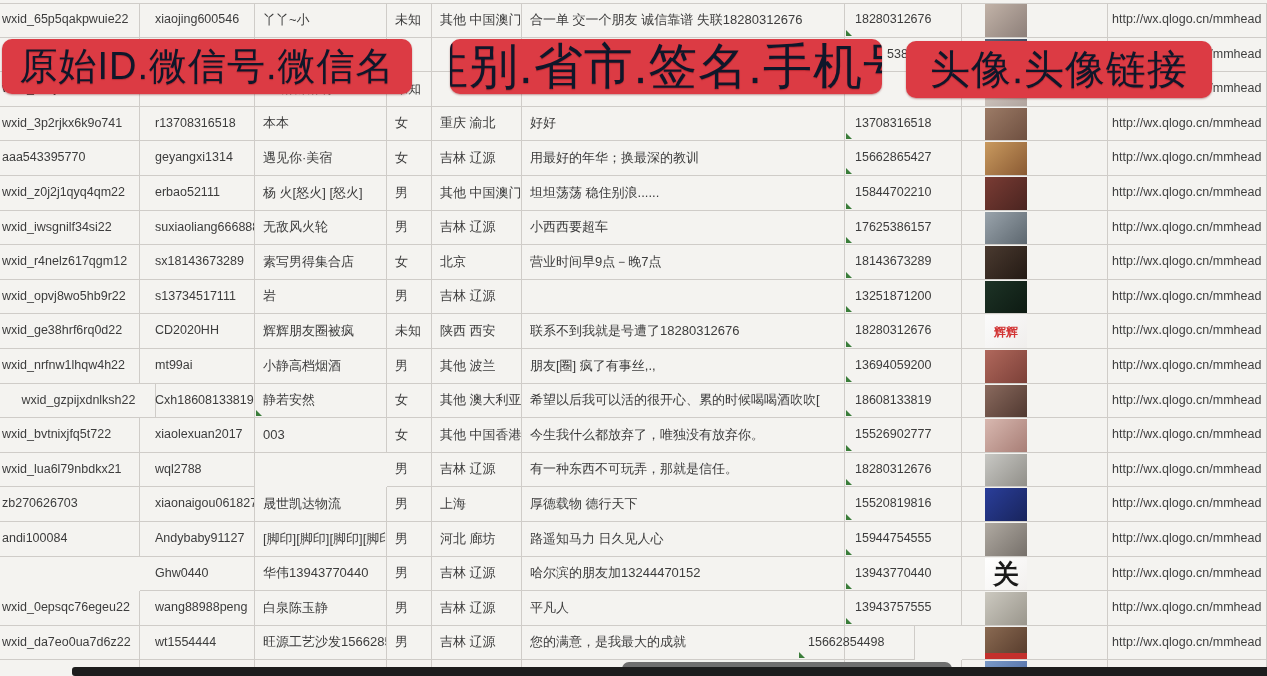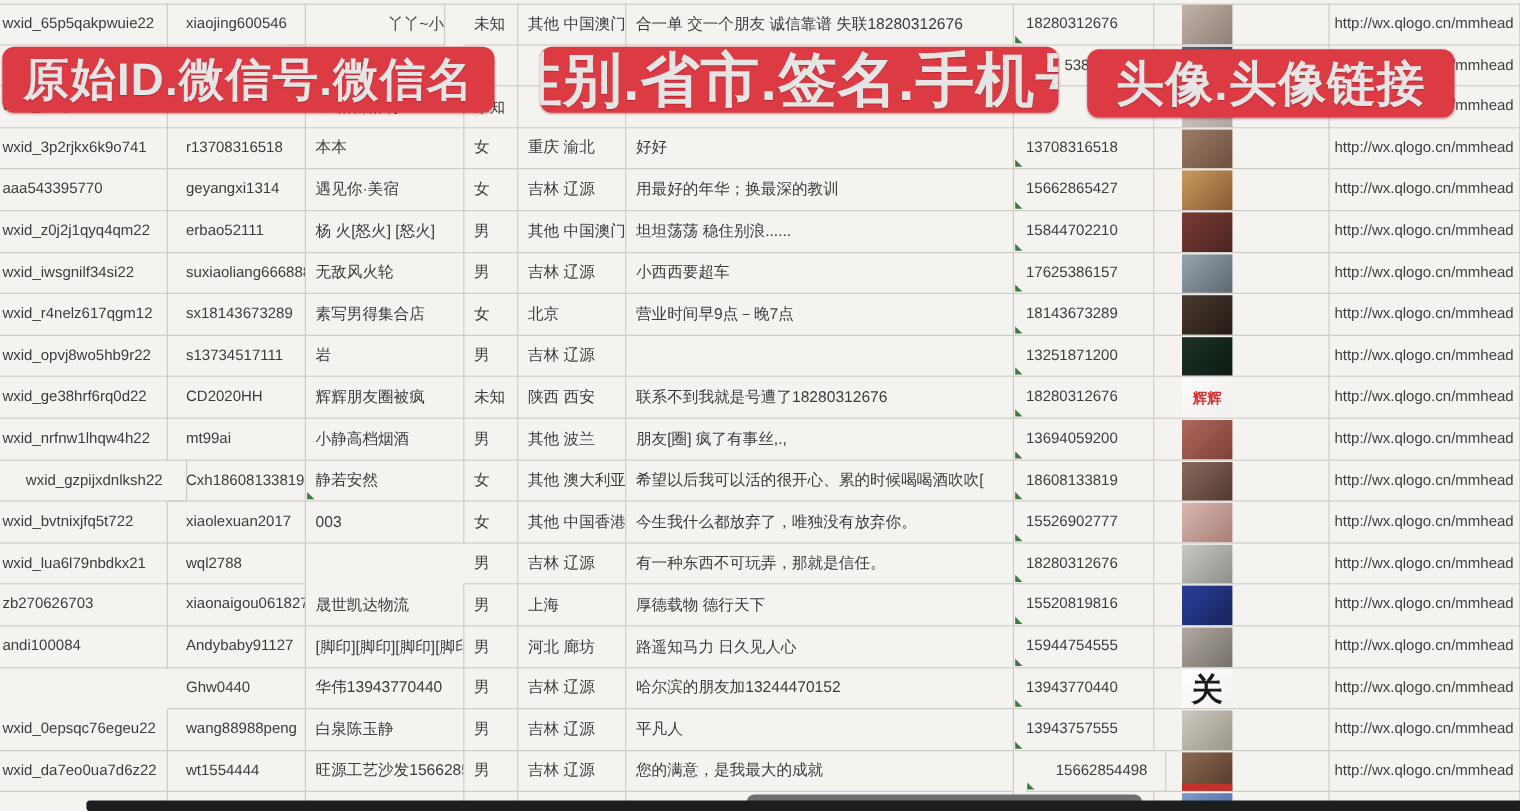--- a/index.html
+++ b/index.html
@@ -25,21 +25,21 @@
   }
   .avatar{
     position:absolute;left:23px;top:1px;width:42px;height:33px;
     display:flex;align-items:center;justify-content:center;overflow:hidden;
   }
   .avatar span{font-weight:bold;font-size:12px;line-height:1;}
   .avatar .strip{position:absolute;left:0;bottom:0;width:100%;height:7px;}
   .banner{
     position:absolute;z-index:30;
     display:flex;align-items:center;justify-content:center;
-    color:#e5e5e5;font-weight:bold;font-size:40px;letter-spacing:1px;
+    color:#0f172a;font-weight:normal;font-size:40px;letter-spacing:1px;
     border-radius:10px;
     text-shadow:0 1px 1px rgba(120,10,15,.35);
     box-shadow:0 1px 2px rgba(120,10,15,.4);
     white-space:nowrap;overflow:hidden;
   }
   .bottombar{position:absolute;z-index:40;}
   .urlcell{color:#3f3f3f;}
 </style>
 </head>
 <body>
@@ -47,21 +47,21 @@
 <div id="screen">
   <div class="topline"></div>
   <div id="rows">
       <div class="row" style="top: 3px; height: 34.6px;">
         <div class="cell latin" style="left: 0px; width: 140px; padding-left: 2px;">
           <span>wxid_65p5qakpwuie22</span>
         </div>
         <div class="cell latin" style="left: 140px; width: 115px; padding-left: 15px;">
           <span>xiaojing600546</span>
         </div>
-        <div class="cell" style="left: 239px; width: 132px; padding-left: 8px; justify-content: flex-end;">
+        <div class="cell" style="left: 255px; width: 132px; padding-left: 8px;">
           <span>丫丫~小</span>
         </div>
         <div class="cell" style="left: 387px; width: 45px; padding-left: 8px;">
           <span>未知</span>
         </div>
         <div class="cell" style="left: 432px; width: 90px; padding-left: 8px;">
           <span>其他 中国澳门</span>
         </div>
         <div class="cell" style="left: 522px; width: 323px; padding-left: 8px;">
           <span>合一单 交一个朋友 诚信靠谱 失联18280312676</span>
@@ -596,21 +596,21 @@
         </div>
         <div class="cell" style="left: 387px; width: 45px; padding-left: 8px;">
           <span>男</span>
         </div>
         <div class="cell" style="left: 432px; width: 90px; padding-left: 8px;">
           <span>吉林 辽源</span>
         </div>
         <div class="cell" style="left: 522px; width: 323px; padding-left: 8px;">
           <span>您的满意，是我最大的成就</span>
         </div>
-        <div class="cell latin" style="left: 855px; width: 117px; padding-left: 10px; justify-content: center;">
+        <div class="cell latin" style="left: 798px; width: 117px; padding-left: 10px;">
           <span>15662854498</span>
           <div class="greenmark"></div>
         </div>
         <div class="cell" style="left: 962px; width: 146px; padding-left: 0px;">
           <div class="avatar" style="background: linear-gradient(135deg, rgb(138, 106, 82) 0%, rgb(84, 57, 42) 100%);">
             <div class="strip" style="background: rgb(195, 48, 44);"></div>
           </div>
         </div>
         <div class="cell latin urlcell" style="left: 1108px; width: 159px; padding-left: 4px;">
           <span>http://wx.qlogo.cn/mmhead</span>

